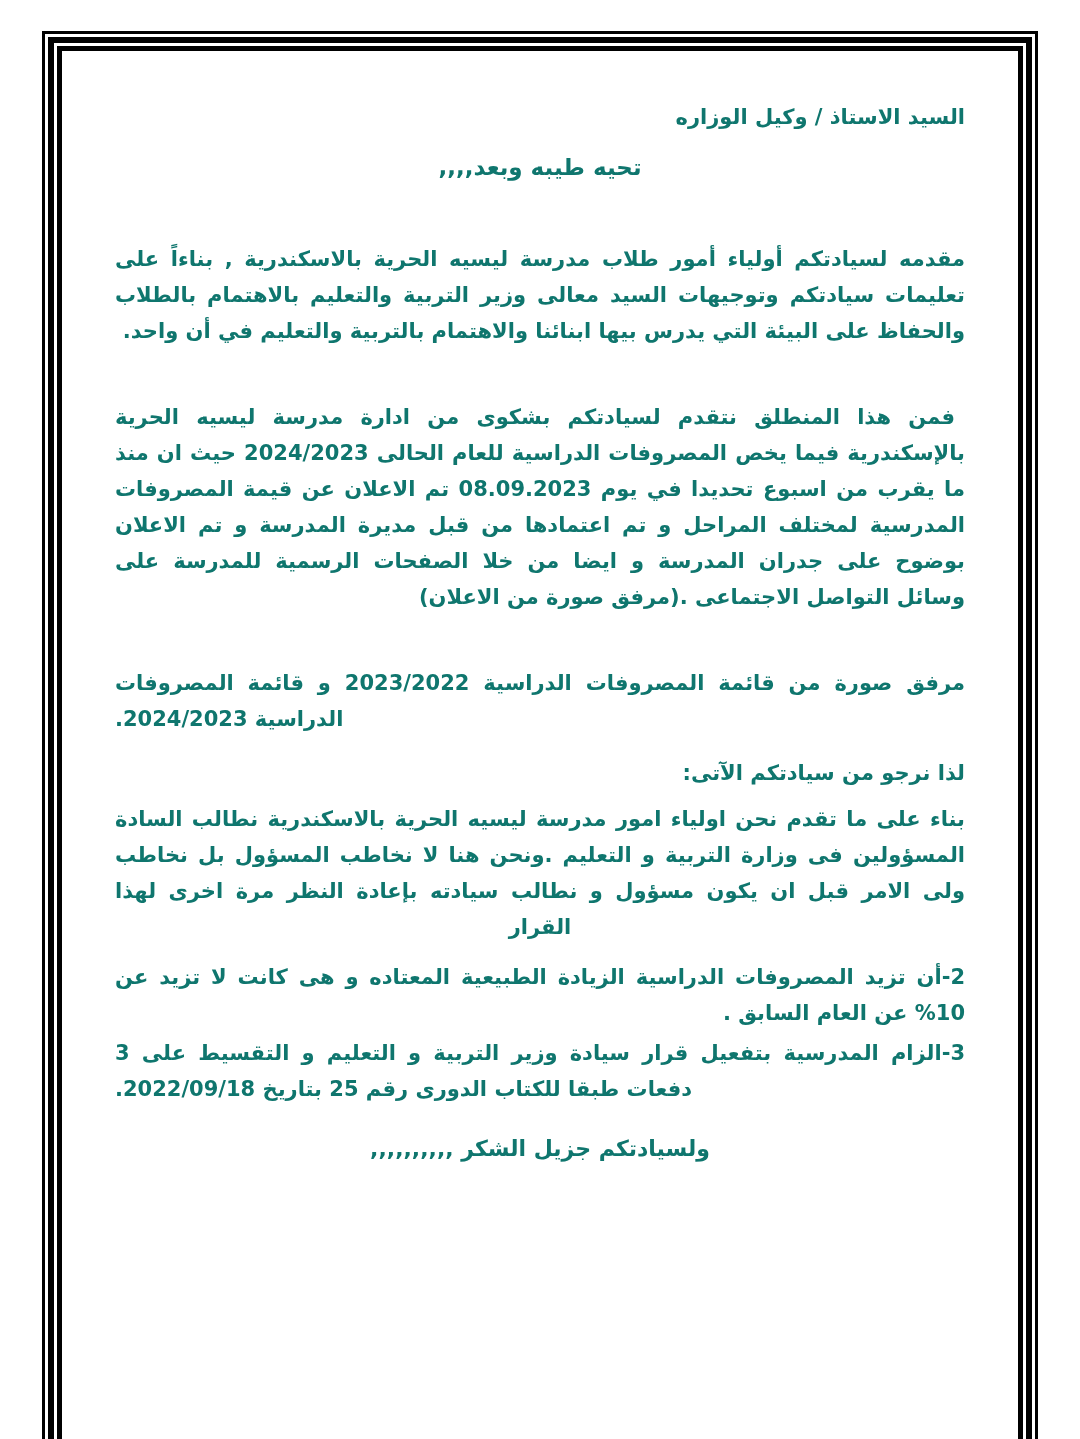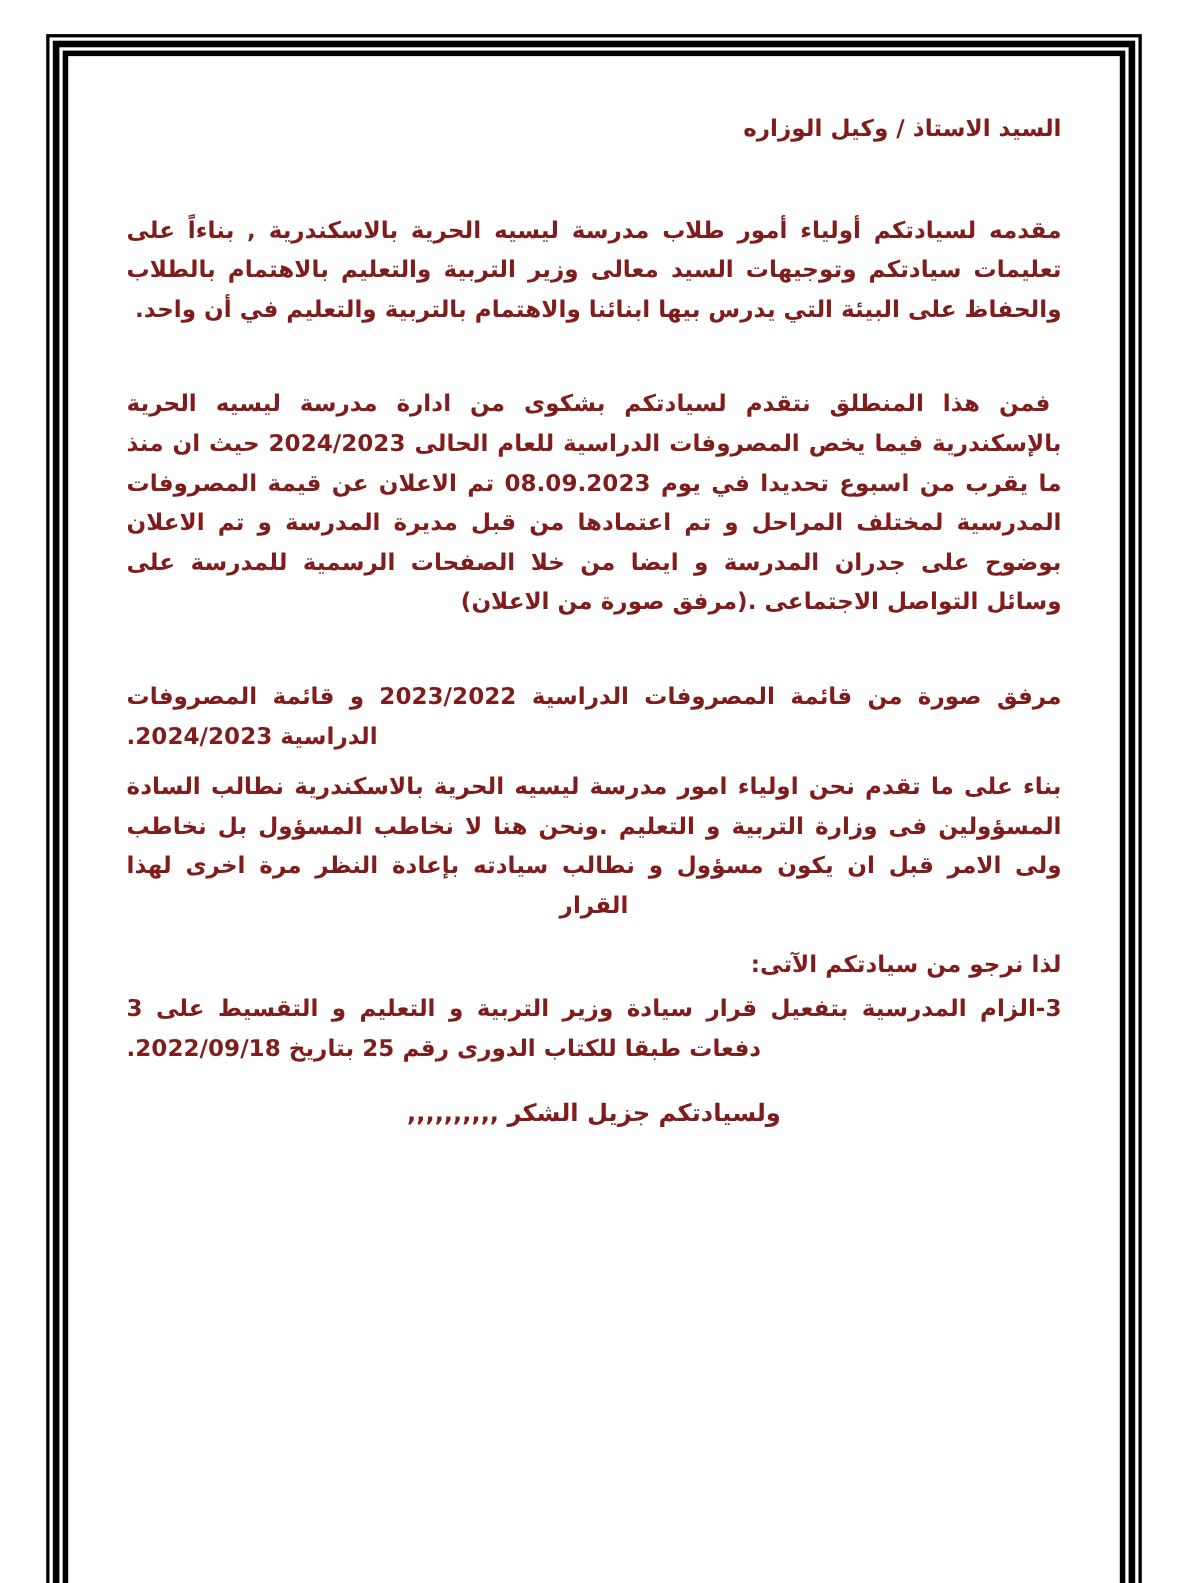--- a/index.html
+++ b/index.html
@@ -37,21 +37,21 @@
     padding: 48px 53px 0 53px;
     box-sizing: border-box;
   }
 
   .txt {
     direction: rtl;
     unicode-bidi: plaintext;
     font-weight: bold;
     font-size: 21px;
     line-height: 36px;
-    color: #7f1d1d;
+    color: #0f766e;
     white-space: normal;
   }
   .para {
     direction: rtl;
     text-align: justify;
     text-align-last: right;
   }
   .last-left   { text-align-last: left; }
   .last-center { text-align-last: center; }
   .indent-first { text-indent: 10px; }
@@ -76,31 +76,33 @@
 <body>
 
 <div class="frame frame-outer"></div>
 <div class="frame frame-middle"></div>
 <div class="frame frame-inner"></div>
 
 <div class="content">
 
   <div class="txt recipient">السيد الاستاذ / وكيل الوزاره</div>
 
+  <div class="txt greeting">تحيه طيبه وبعد,,,,</div>
 
   <div class="txt para p1">مقدمه لسيادتكم أولياء أمور طلاب مدرسة ليسيه الحرية بالاسكندرية , بناءاً على تعليمات سيادتكم وتوجيهات السيد معالى وزير التربية والتعليم بالاهتمام بالطلاب والحفاظ على البيئة التي يدرس بيها ابنائنا والاهتمام بالتربية والتعليم في أن واحد.</div>
 
   <div class="txt para p2 indent-first">فمن هذا المنطلق نتقدم لسيادتكم بشكوى من ادارة مدرسة ليسيه الحرية بالإسكندرية  فيما يخص المصروفات الدراسية للعام الحالى 2024/2023  حيث ان منذ ما يقرب من اسبوع  تحديدا في يوم 08.09.2023 تم الاعلان عن قيمة المصروفات المدرسية لمختلف المراحل و تم اعتمادها  من قبل مديرة المدرسة و تم الاعلان بوضوح على جدران المدرسة و ايضا من خلا الصفحات الرسمية للمدرسة على وسائل التواصل الاجتماعى .(مرفق صورة من الاعلان)</div>
 
 
   <div class="txt para p4 last-left">مرفق صورة من قائمة المصروفات الدراسية 2023/2022 و قائمة المصروفات الدراسية  2024/2023.</div>
 
+  <div class="txt requests-intro">لذا نرجو من سيادتكم الآتى:</div>
+
   <div class="txt para p5 last-center">بناء على ما تقدم  نحن اولياء امور مدرسة ليسيه الحرية بالاسكندرية  نطالب السادة المسؤولين  فى وزارة التربية و التعليم .ونحن هنا لا نخاطب المسؤول بل نخاطب ولى الامر قبل ان يكون مسؤول و نطالب سيادته بإعادة النظر مرة اخرى لهذا القرار</div>
 
-  <div class="txt requests-intro">لذا نرجو من سيادتكم الآتى:</div>
 
-
+  <div class="txt para item2">2-أن تزيد المصروفات الدراسية الزيادة الطبيعية المعتاده و هى كانت لا تزيد عن 10% عن العام السابق .</div>
 
   <div class="txt para item3 last-left">3-الزام المدرسية بتفعيل قرار سيادة وزير التربية و التعليم و التقسيط على 3 دفعات طبقا للكتاب الدورى رقم 25 بتاريخ 2022/09/18.</div>
 
   <div class="txt thanks">ولسيادتكم جزيل الشكر ,,,,,,,,,,</div>
 
 </div>
 
 </body></html>

